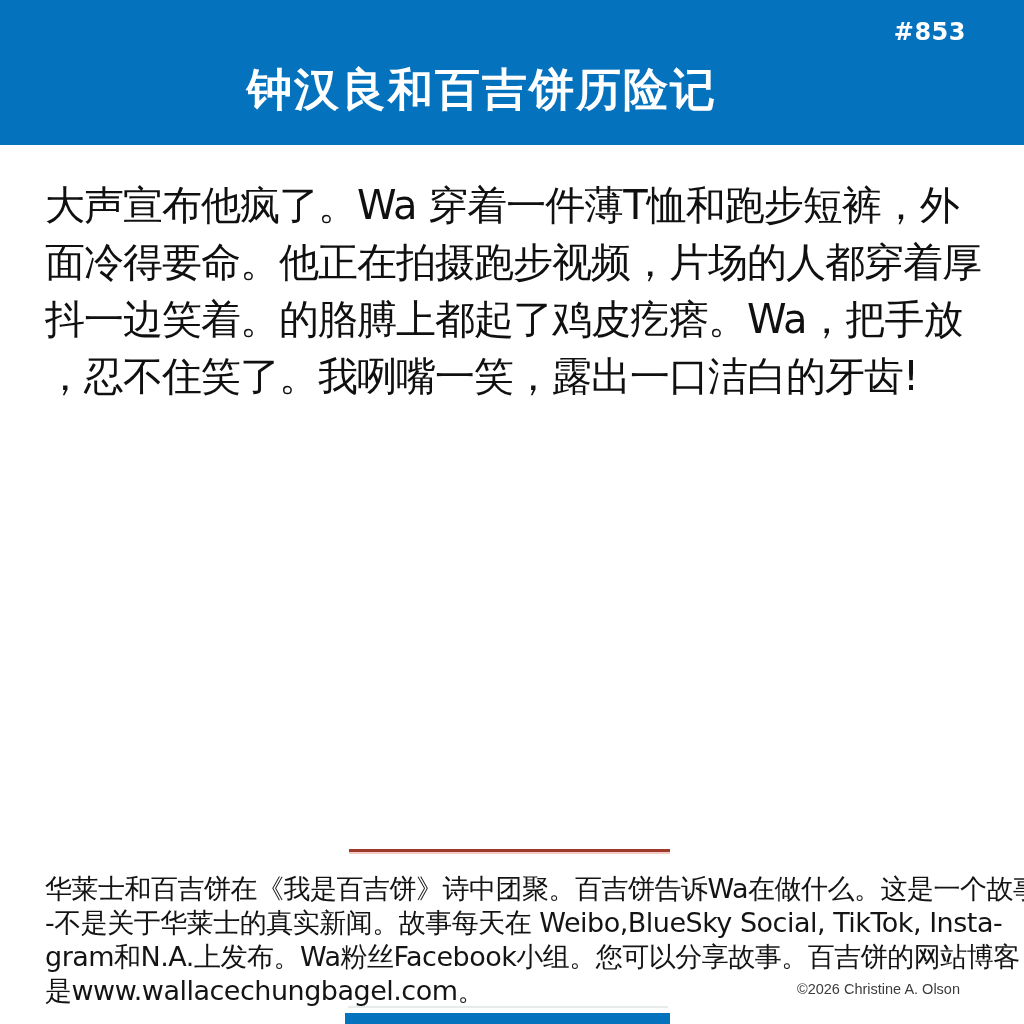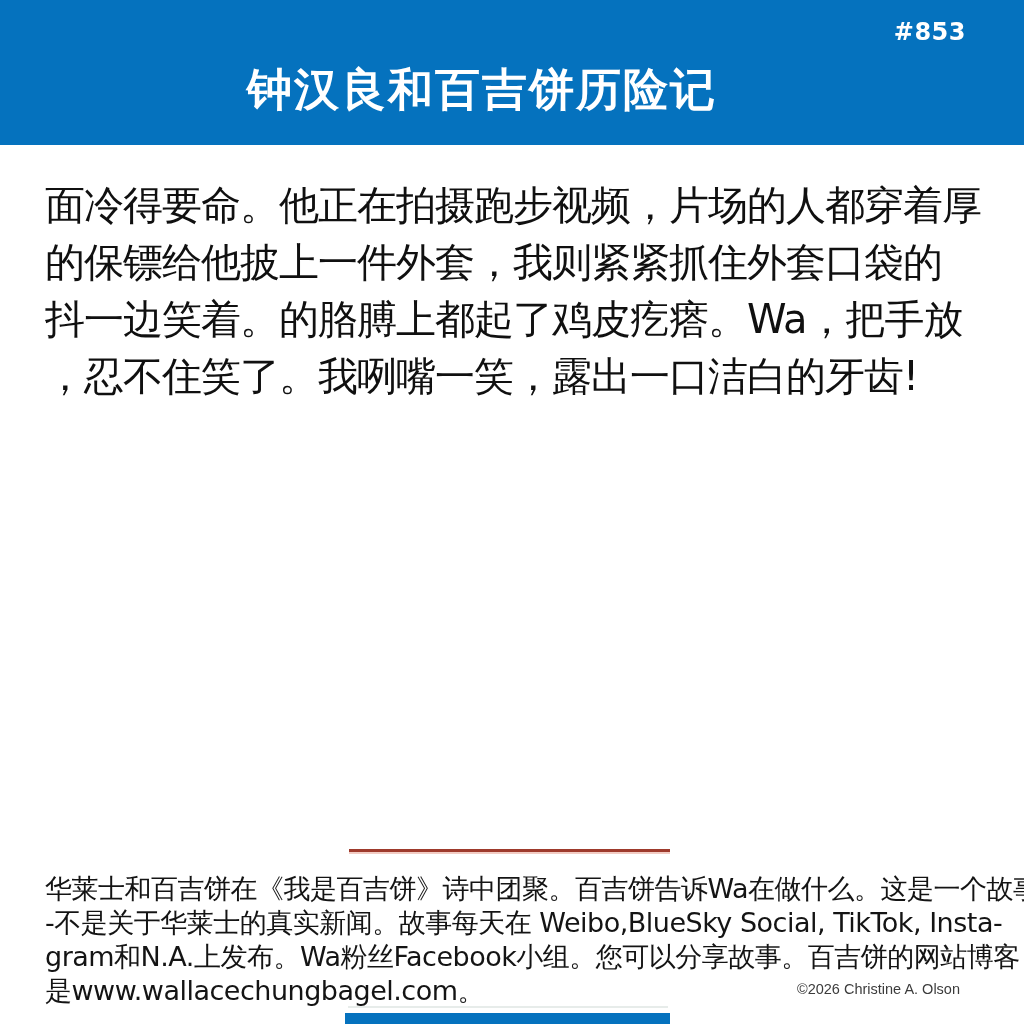--- a/index.html
+++ b/index.html
@@ -101,22 +101,22 @@
 <body>
 
 <div class="page">
 
   <div class="header">
     <div class="issue-badge">#853</div>
     <div class="page-title">钟汉良和百吉饼历险记</div>
   </div>
 
   <div class="story">
+    <div class="story-line">大声宣布他疯了。Wa 穿着一件薄T恤和跑步短裤，外</div>
     <div class="story-line">面冷得要命。他正在拍摄跑步视频，片场的人都穿着厚</div>
-    <div class="story-line">的保镖给他披上一件外套，我则紧紧抓住外套口袋的</div>
     <div class="story-line">抖一边笑着。的胳膊上都起了鸡皮疙瘩。Wa，把手放</div>
     <div class="story-line">，忍不住笑了。我咧嘴一笑，露出一口洁白的牙齿!</div>
   </div>
 
   <div class="divider"></div>
 
   <div class="footer">
     <div class="footer-line">华莱士和百吉饼在《我是百吉饼》诗中团聚。百吉饼告诉Wa在做什么。这是一个故事</div>
     <div class="footer-line">-不是关于华莱士的真实新闻。故事每天在 Weibo,BlueSky Social, TikTok, Insta-</div>
     <div class="footer-line">gram和N.A.上发布。Wa粉丝Facebook小组。您可以分享故事。百吉饼的网站博客</div>

